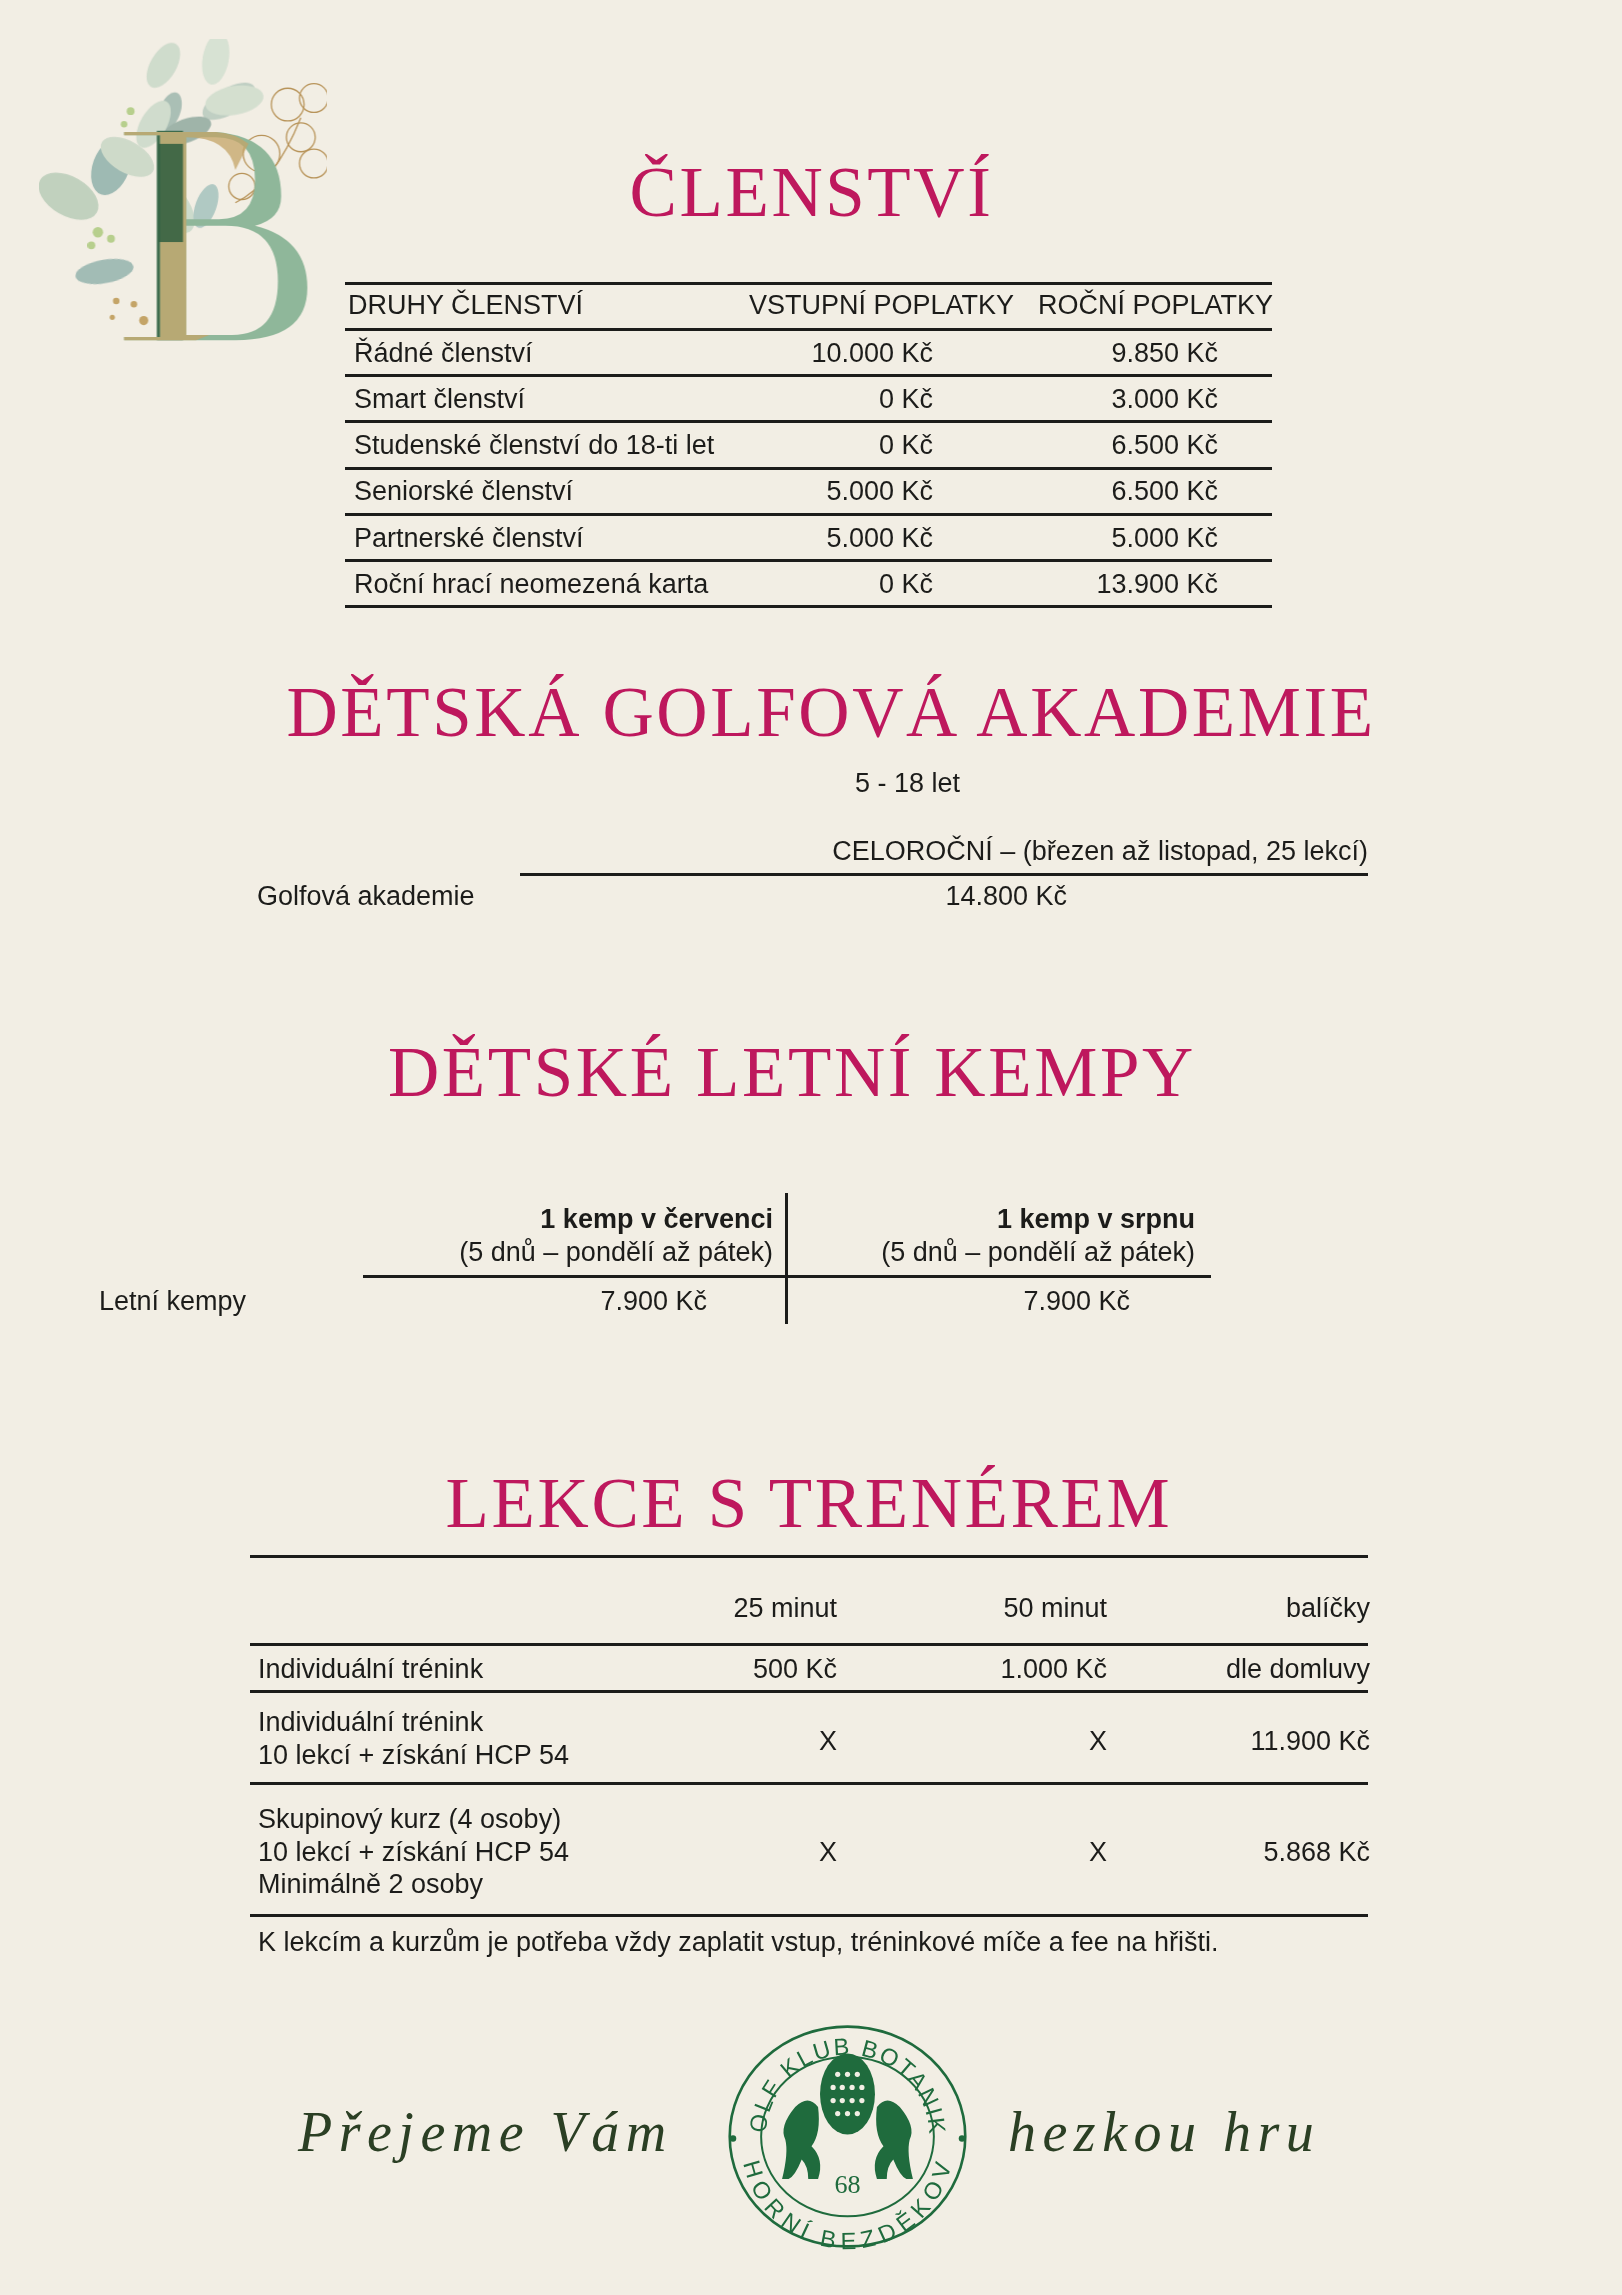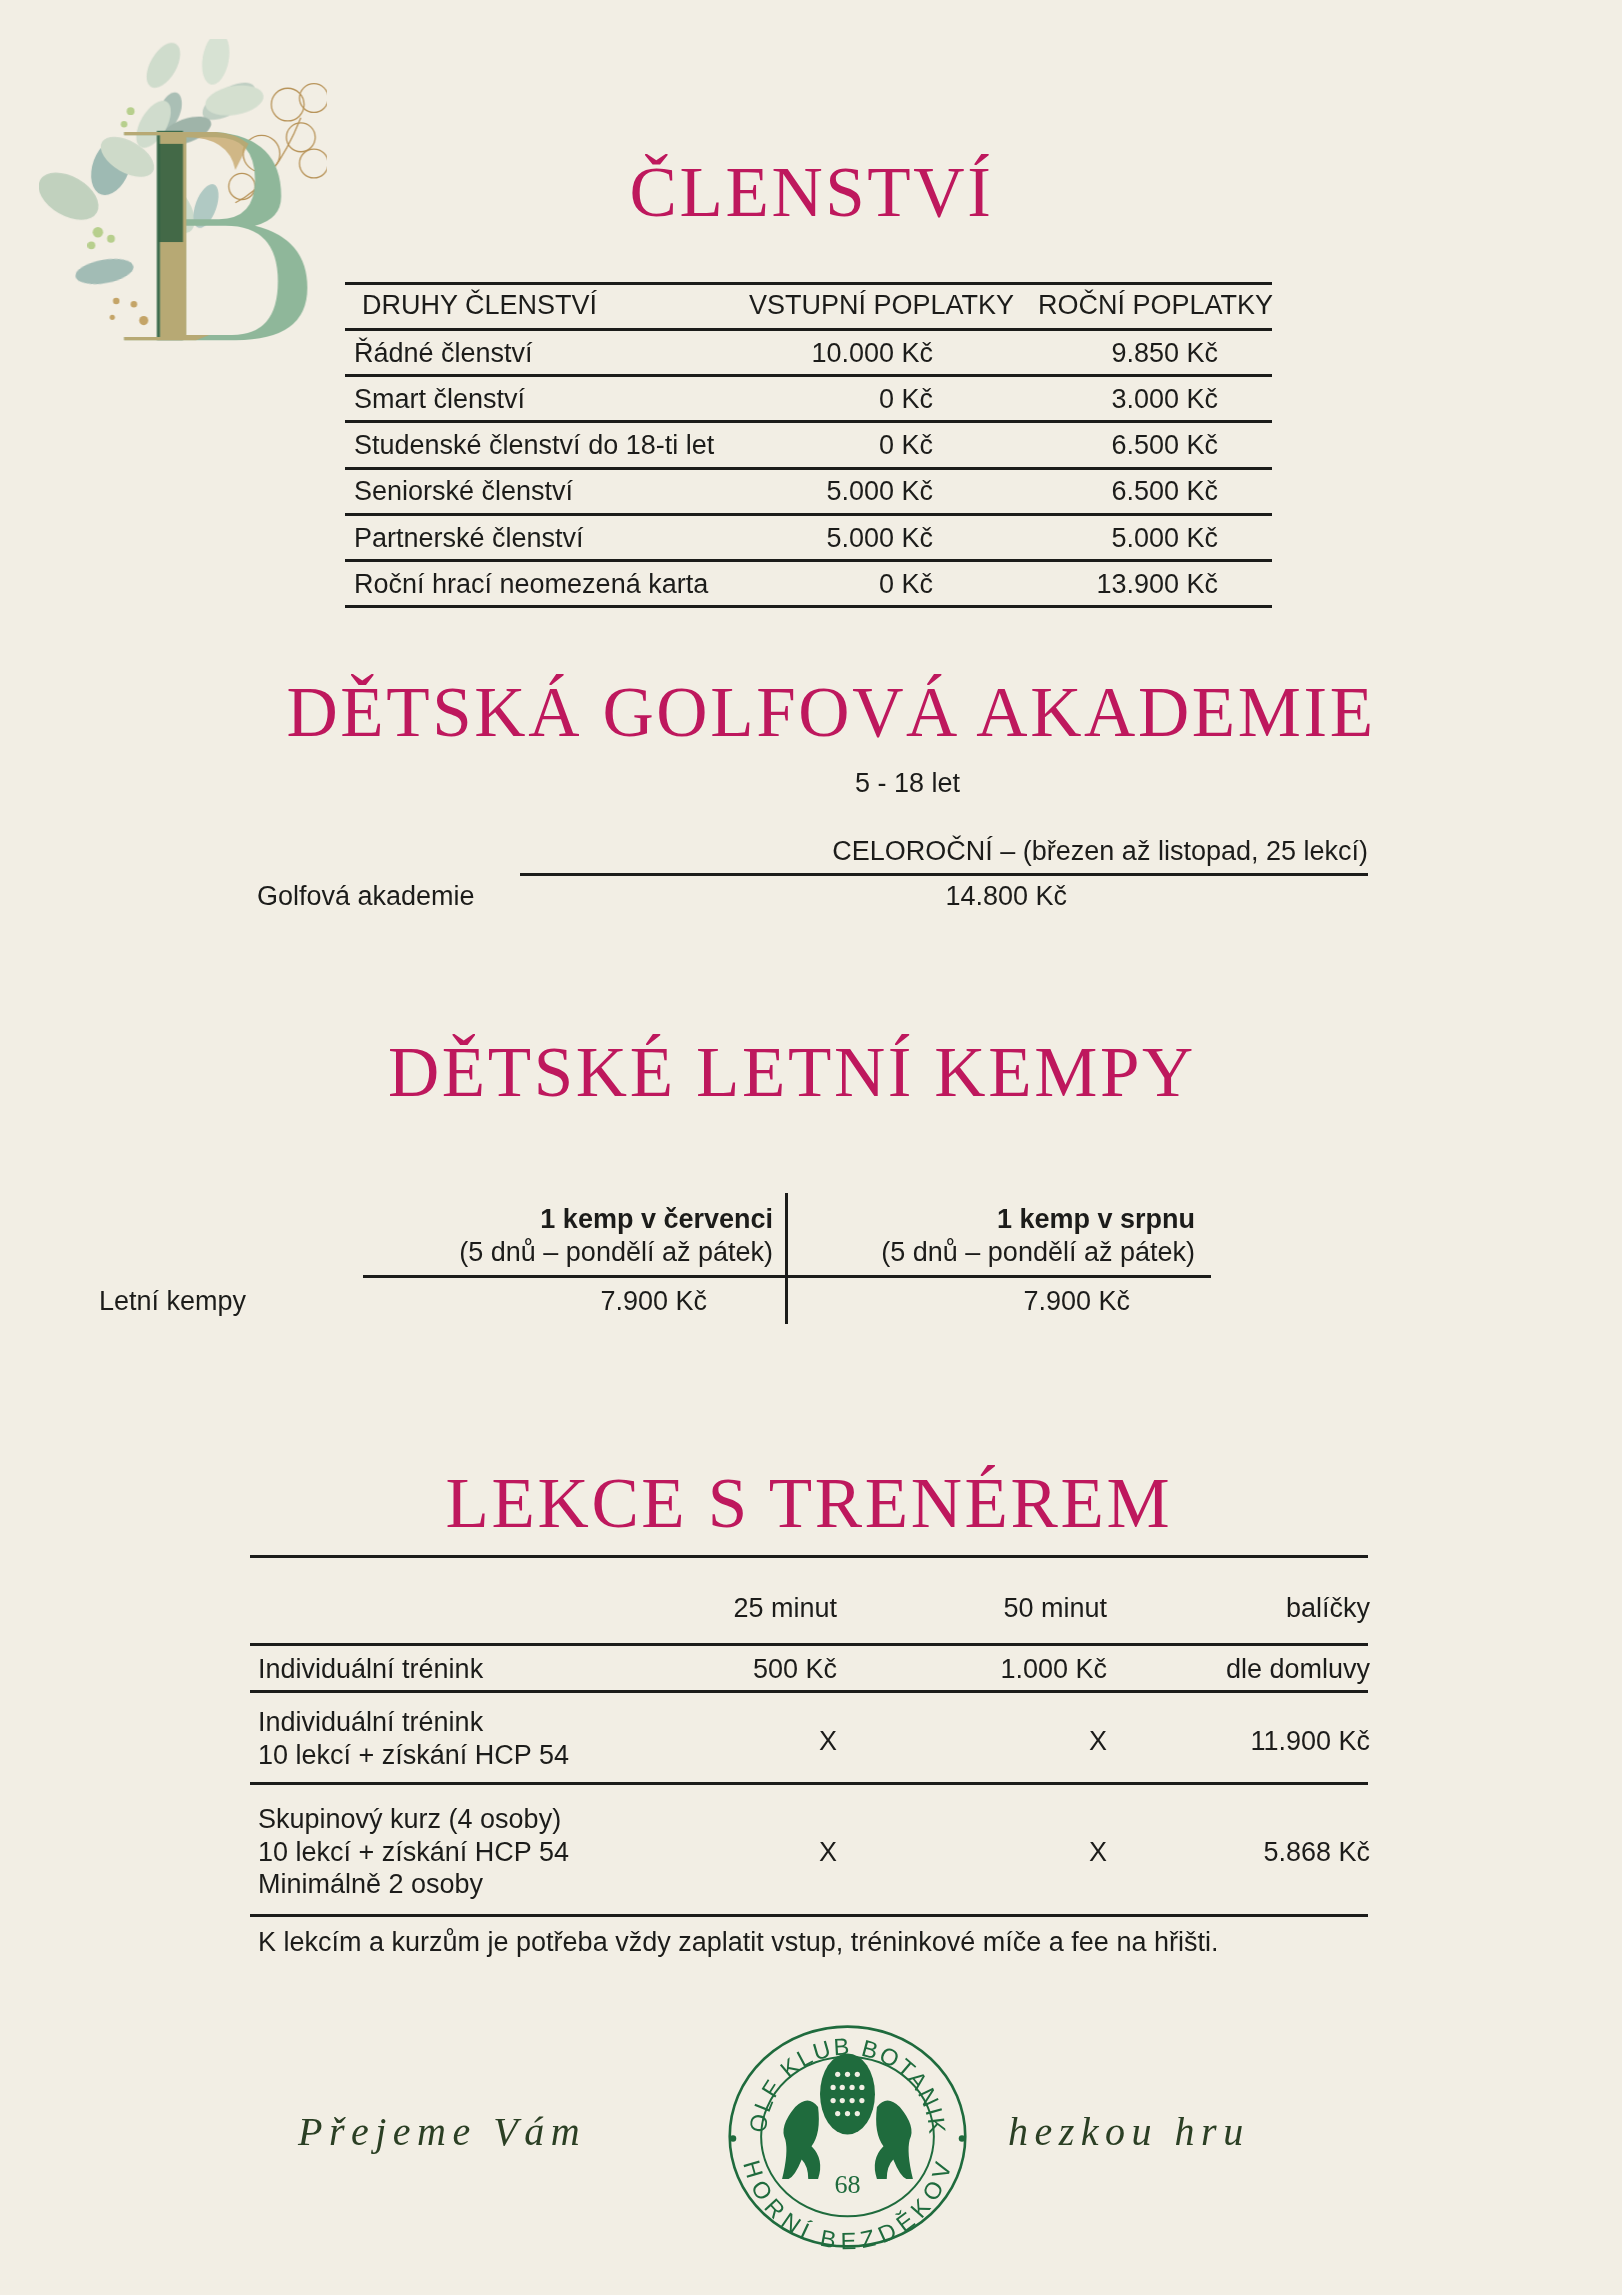--- a/index.html
+++ b/index.html
@@ -4,21 +4,21 @@
 <style>
   html, body { margin:0; padding:0; }
   body { width:1623px; height:2295px; background:#f2eee4; position:relative; overflow:hidden;
          font-family:"Liberation Sans", sans-serif; color:#1c1c1a; }
   .abs { position:absolute; }
   .title { position:absolute; left:0; width:1623px; text-align:center; font-family:"Liberation Serif","DejaVu Serif",serif;
            color:#be185d; font-weight:normal; letter-spacing:2.6px; line-height:1; }
   .rule { position:absolute; background:#1c1c1a; }
   .txt { position:absolute; font-size:27px; line-height:1; white-space:nowrap; font-weight:500; }
   .script { position:absolute; font-family:"Liberation Serif","DejaVu Serif",serif; font-style:italic; color:#2b3f24;
-            font-size:40px; line-height:1; letter-spacing:6.5px; white-space:nowrap;margin-top:8px; }
+            font-size:56px; line-height:1; letter-spacing:6.5px; white-space:nowrap; }
   .c { text-align:right; }
   .r { text-align:right; }
 </style>
 </head>
 <body>
 
 <div class="abs" style="left:39px;top:39px;width:288px;height:406px;">
   <svg width="288" height="406" viewBox="0 0 440 620">
 
     <g opacity="0.85">
@@ -66,21 +66,21 @@
         <circle cx="140" cy="110" r="6"></circle>
         <circle cx="130" cy="130" r="5"></circle>
       </g>
   </svg>
 </div>
 
 <h1 class="title" style="top:157px;font-size:71px;margin:0;">ČLENSTVÍ</h1>
 
 <div>
   <div class="rule" style="left:345px;top:282px;width:927px;height:3.3px;"></div>
-  <div class="txt" style="left:362px;top:292px;">DRUHY ČLENSTVÍ</div>
+  <div class="txt" style="left:348px;top:292px;">DRUHY ČLENSTVÍ</div>
   <div class="txt" style="left:749px;top:292px;">VSTUPNÍ POPLATKY</div>
   <div class="txt" style="left:1038px;top:292px;">ROČNÍ POPLATKY</div>
   <div class="rule" style="left:345px;top:328px;width:927px;height:3.3px;"></div>
 
   <div>
     <div class="txt" style="left:354px;top:340px;">Řádné členství</div>
     <div class="txt r" style="left:720px;width:213px;top:340px;">10.000 Kč</div>
     <div class="txt r" style="left:1005px;width:213px;top:340px;">9.850 Kč</div>
   </div>
   <div class="rule" style="left:345px;top:374px;width:927px;height:3.3px;"></div>

